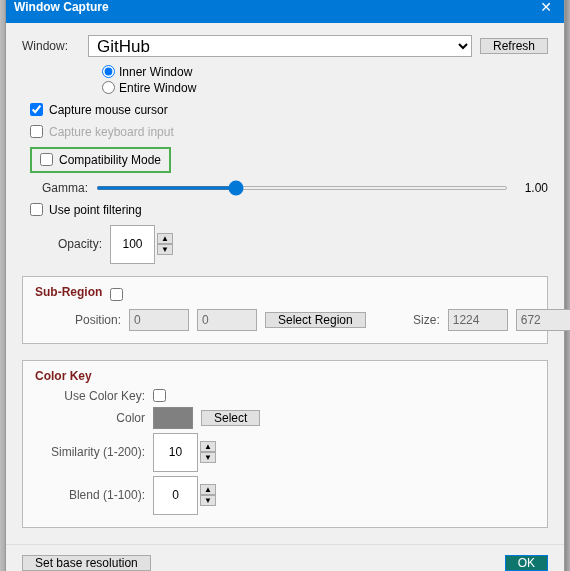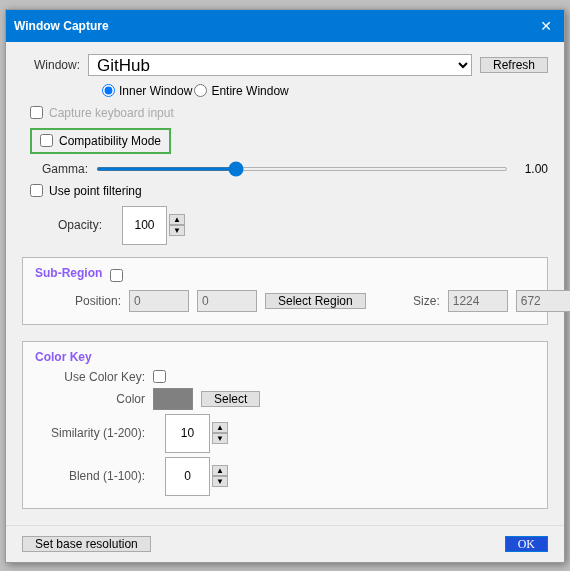--- a/index.html
+++ b/index.html
@@ -52,48 +52,48 @@
     .row {
       display: flex;
       align-items: center;
       gap: 8px;
     }
     .label {
       color: #333;
       white-space: nowrap;
     }
     .label-right {
-      text-align: right;
+      text-align: left;
       min-width: 80px;
     }
     select.combo {
       flex: 1;
       height: 22px;
       border: 1px solid #aaa;
       background: white;
       padding: 0 4px;
       font-size: 17px;
     }
     button.btn {
       height: 16px;
       padding: 0 12px;
       border: 1px solid #aaa;
       background: #e1e1e1;
       font-size: 12px;
       cursor: pointer;
       white-space: nowrap;
     }
     button.btn-primary {
-      background: #1d4ed8;
+      background: #0f766e;
       color: white;
       border-color: #0078d7;
-      font-family: Liberation Serif, serif;
     }
     .radio-group {
       display: flex;
+      flex-direction: column;
       gap: 2px;
       padding-left: 80px;
     }
     .radio-row {
       display: flex;
       align-items: center;
       gap: 4px;
     }
     input[type="radio"], input[type="checkbox"] {
       cursor: pointer;
@@ -125,21 +125,21 @@
     }
     .section-box {
       border: 1px solid #bbb;
       padding: 8px 12px;
       margin: 4px 0;
       background: #fafafa;
     }
     .section-title {
       font-weight: 600;
       margin-bottom: 6px;
-      color: #8b5cf6;
+      color: #7f1d1d;
     }
     .field-row {
       display: flex;
       align-items: center;
       gap: 8px;
       margin: 4px 0;
     }
     .field-label {
       min-width: 70px;
       text-align: right;
@@ -162,21 +162,20 @@
       align-items: center;
       gap: 2px;
     }
     .spinner-input {
       width: 45px;
       height: 39px;
       border: 1px solid #aaa;
       padding: 0 4px;
       font-size: 12px;
       text-align: center;
-      margin-left: 12px;
     }
     .spinner-buttons {
       display: flex;
       flex-direction: column;
       gap: 0;
     }
     .spinner-btn {
       width: 16px;
       height: 11px;
       border: 1px solid #aaa;
@@ -244,20 +243,24 @@
       <div class="radio-row">
         <input type="radio" name="capture_mode" id="inner" checked="" style="">
         <label for="inner">Inner Window</label>
       </div>
       <div class="radio-row">
         <input type="radio" name="capture_mode" id="entire" style="">
         <label for="entire">Entire Window</label>
       </div>
     </div>
 
+    <div class="checkbox-row">
+      <input type="checkbox" id="captureMouse" checked="" style="">
+      <label for="captureMouse">Capture mouse cursor</label>
+    </div>
 
     <div class="checkbox-row" style="color:#999; overflow:hidden; height:14px;">
       <input type="checkbox" id="captureKeys" style="">
       <label for="captureKeys" style="color:#aaa;">Capture keyboard input</label>
     </div>
 
     <div style="padding-left:8px;">
       <div class="compatibility-box">
         <input type="checkbox" id="compatMode" style="">
         <label for="compatMode">Compatibility Mode</label>

